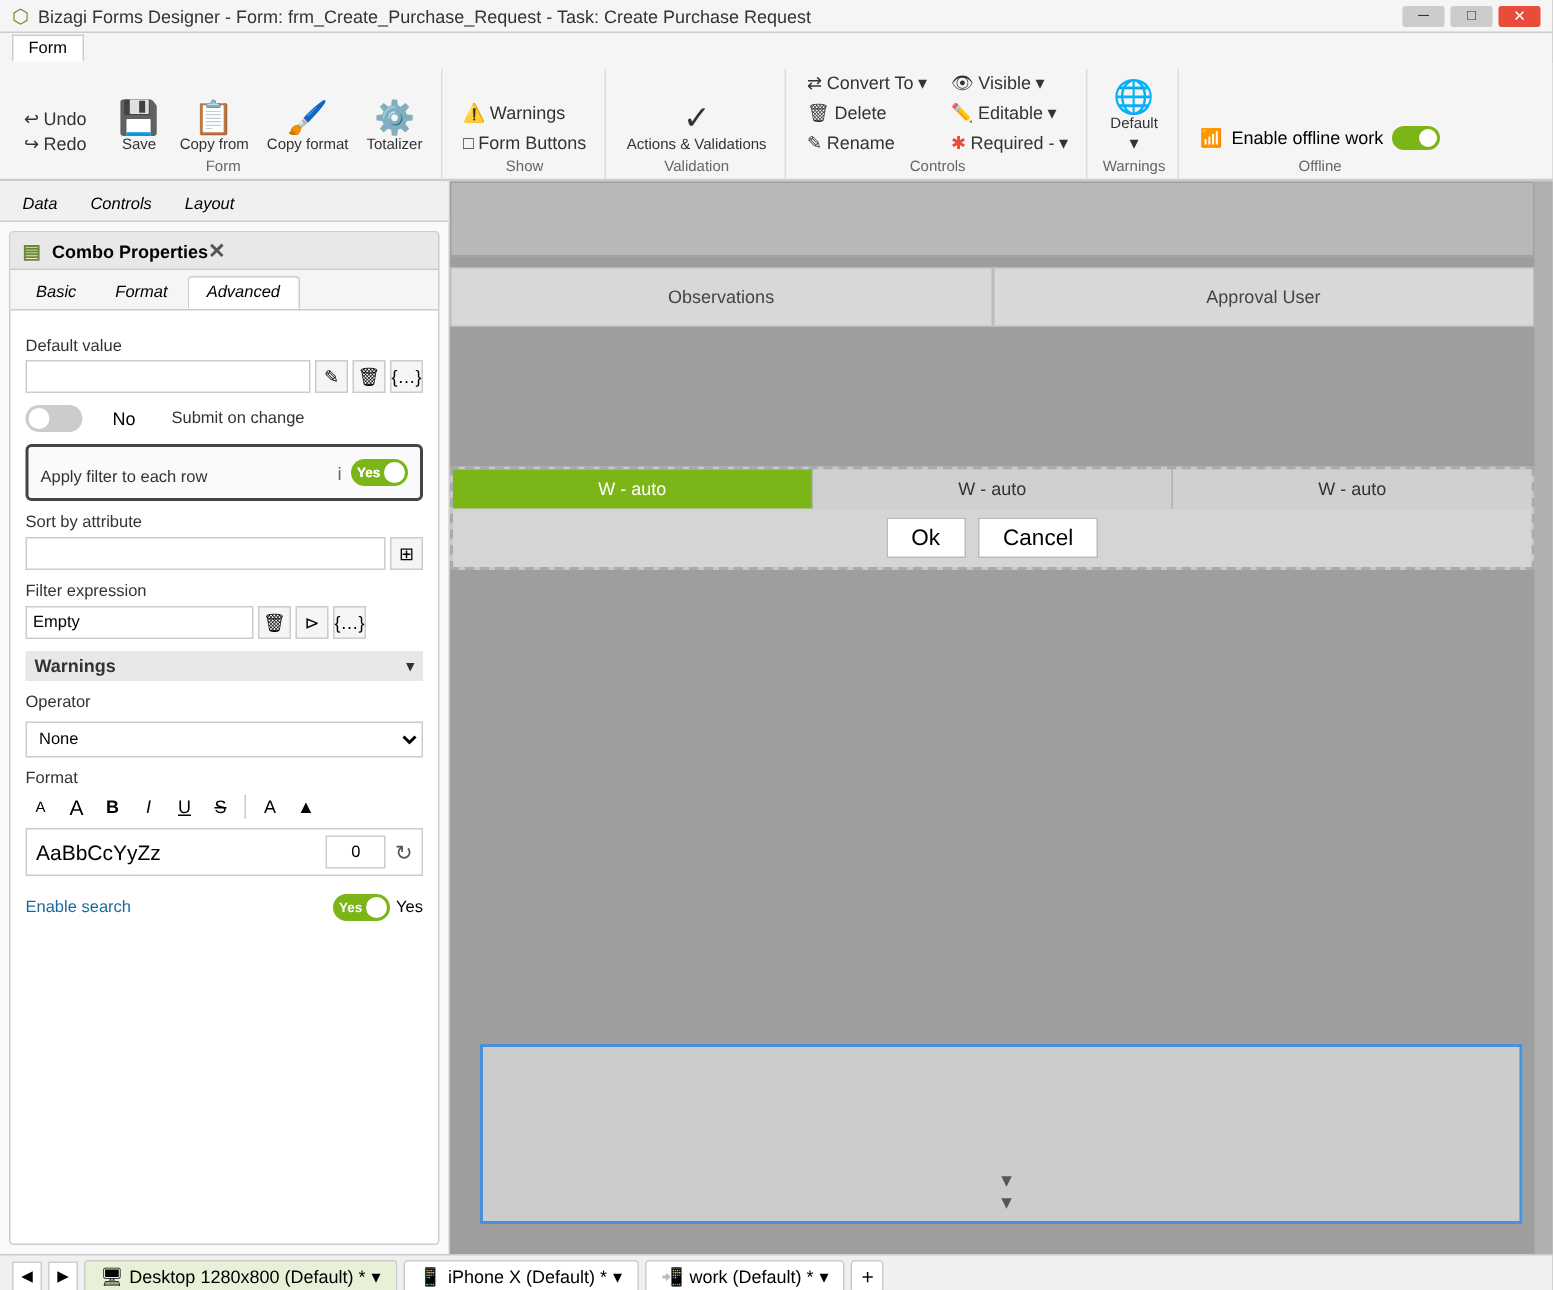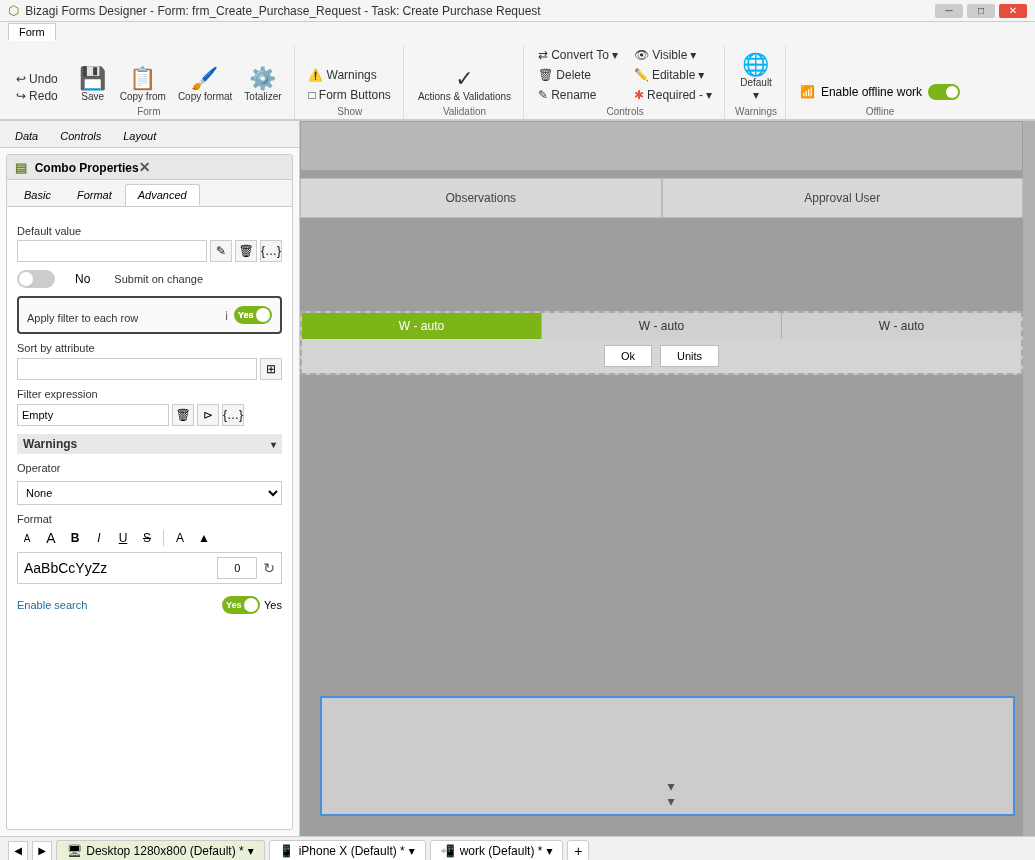--- a/index.html
+++ b/index.html
@@ -479,21 +479,21 @@
       display: flex;
       justify-content: center;
       gap: 8px;
       padding: 6px;
       background: #d5d5d5;
     }
     .canvas-btn {
       padding: 4px 16px;
       border: 1px solid #bbb;
       background: #fff;
-      font-size: 11px;
+      font-size: 15px;
       cursor: pointer;
       border-radius: 0;
     }
 
     
     .obs-row {
       display: flex;
       margin-top: 2px;
     }
     .obs-cell {
@@ -878,21 +878,21 @@
             </div>
             <div class="canvas-table-data-cell">
               <span>W - auto</span>
             </div>
             <div class="canvas-table-data-cell">
               <span>W - auto</span>
             </div>
           </div>
           <div class="canvas-table-footer">
             <button class="canvas-btn">Ok</button>
-            <button class="canvas-btn">Units</button>
+            <button class="canvas-btn">Cancel</button>
           </div>
         </div>
       </div>
 
       <div class="blue-outline">
 
         <div style="position:absolute;bottom:20px;left:50%;font-size:14px;color:#555;">▾</div>
         <div style="position:absolute;bottom:5px;left:50%;font-size:14px;color:#555;">▾</div>
       </div>
 

